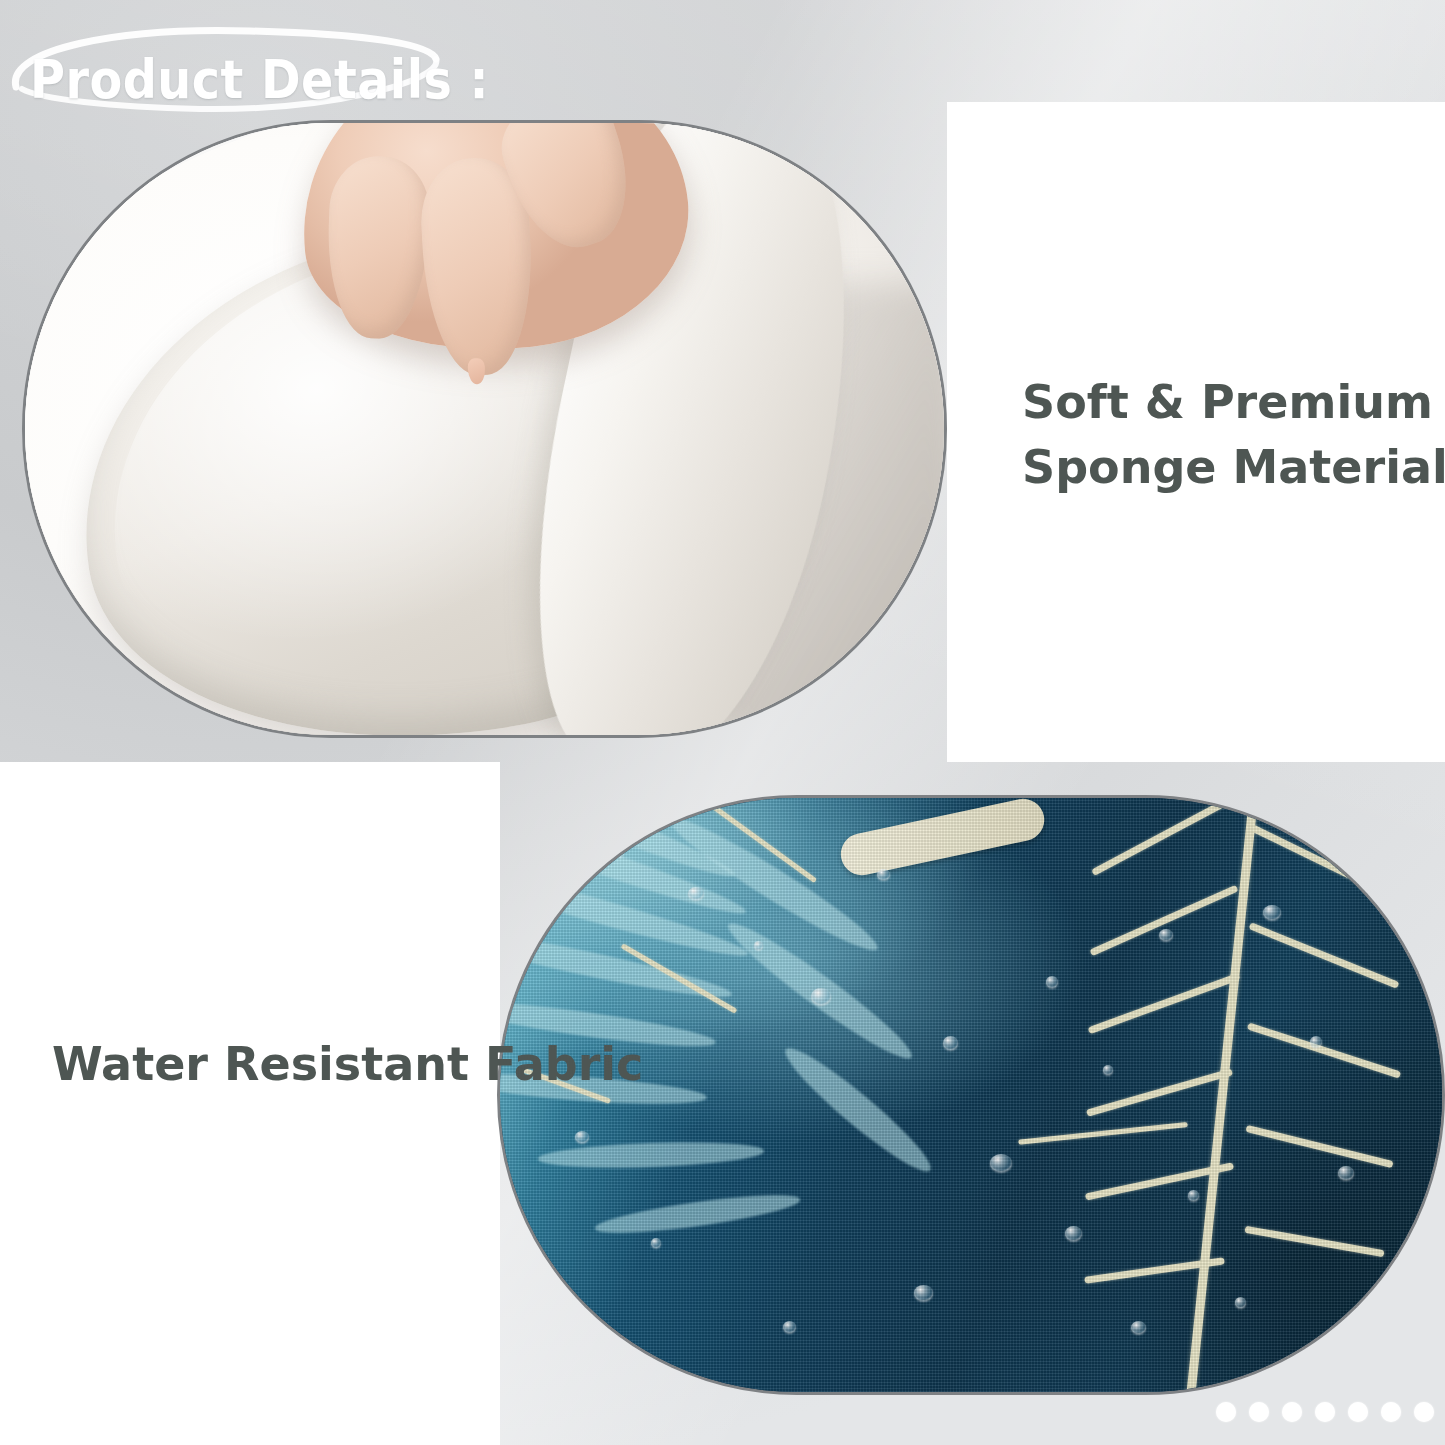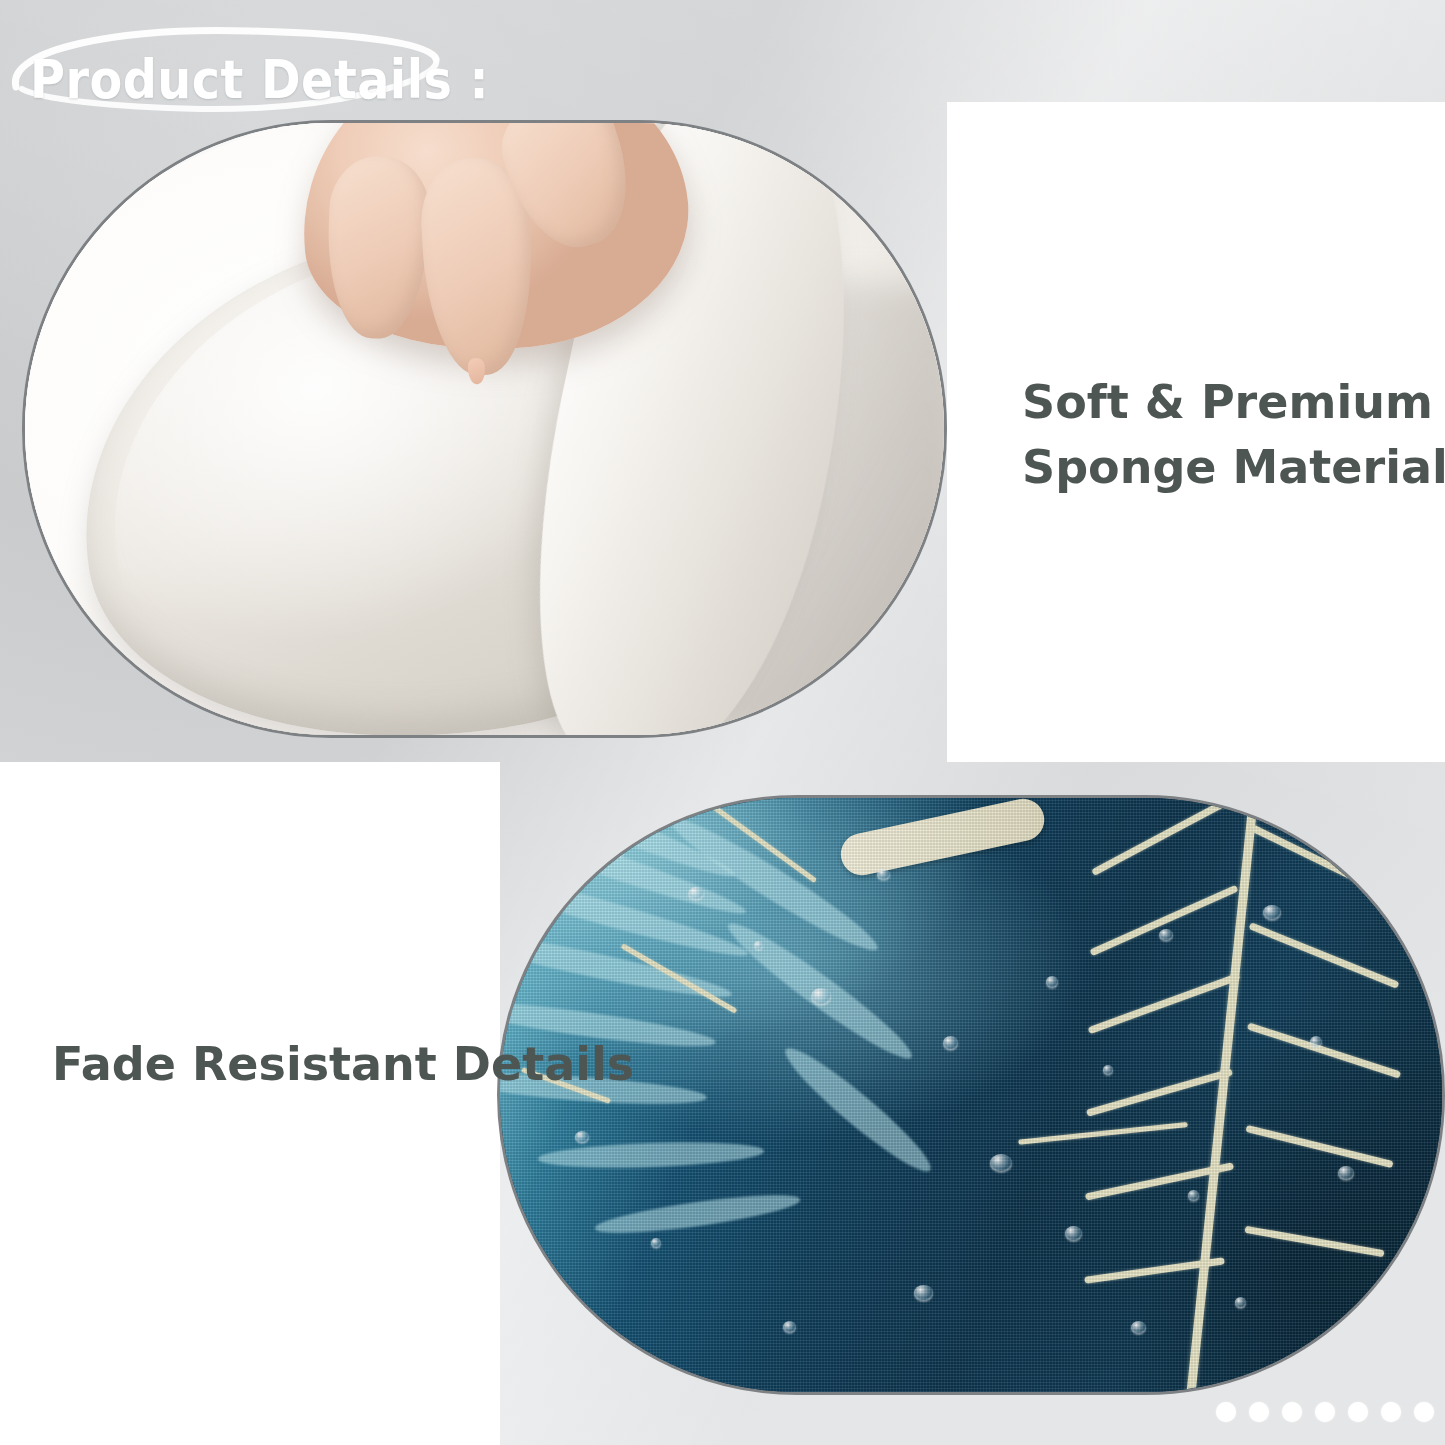--- a/index.html
+++ b/index.html
@@ -297,21 +297,21 @@
     <div class="drop" style="left:30%;top:88%;width:13px;height:12px;"></div>
     <div class="drop" style="left:16%;top:74%;width:10px;height:10px;"></div>
     <div class="drop" style="left:8%;top:56%;width:14px;height:12px;"></div>
     <div class="drop" style="left:67%;top:88%;width:15px;height:13px;"></div>
     <div class="drop" style="left:78%;top:84%;width:11px;height:11px;"></div>
 
     <div class="weave"></div>
   </div>
 
   <div class="caption" id="caption-fabric">
-    <span class="line">Fade Resistant Details</span>
+    <span class="line">Water Resistant Fabric</span>
   </div>
 
   <div id="pager-dots">
       <div class="dot" style="background: rgb(255, 255, 255);"></div>
       <div class="dot" style="background: rgb(255, 255, 255);"></div>
       <div class="dot" style="background: rgb(255, 255, 255);"></div>
       <div class="dot" style="background: rgb(255, 255, 255);"></div>
       <div class="dot" style="background: rgb(255, 255, 255);"></div>
       <div class="dot" style="background: rgb(255, 255, 255);"></div>
       <div class="dot" style="background: rgb(255, 255, 255);"></div>

